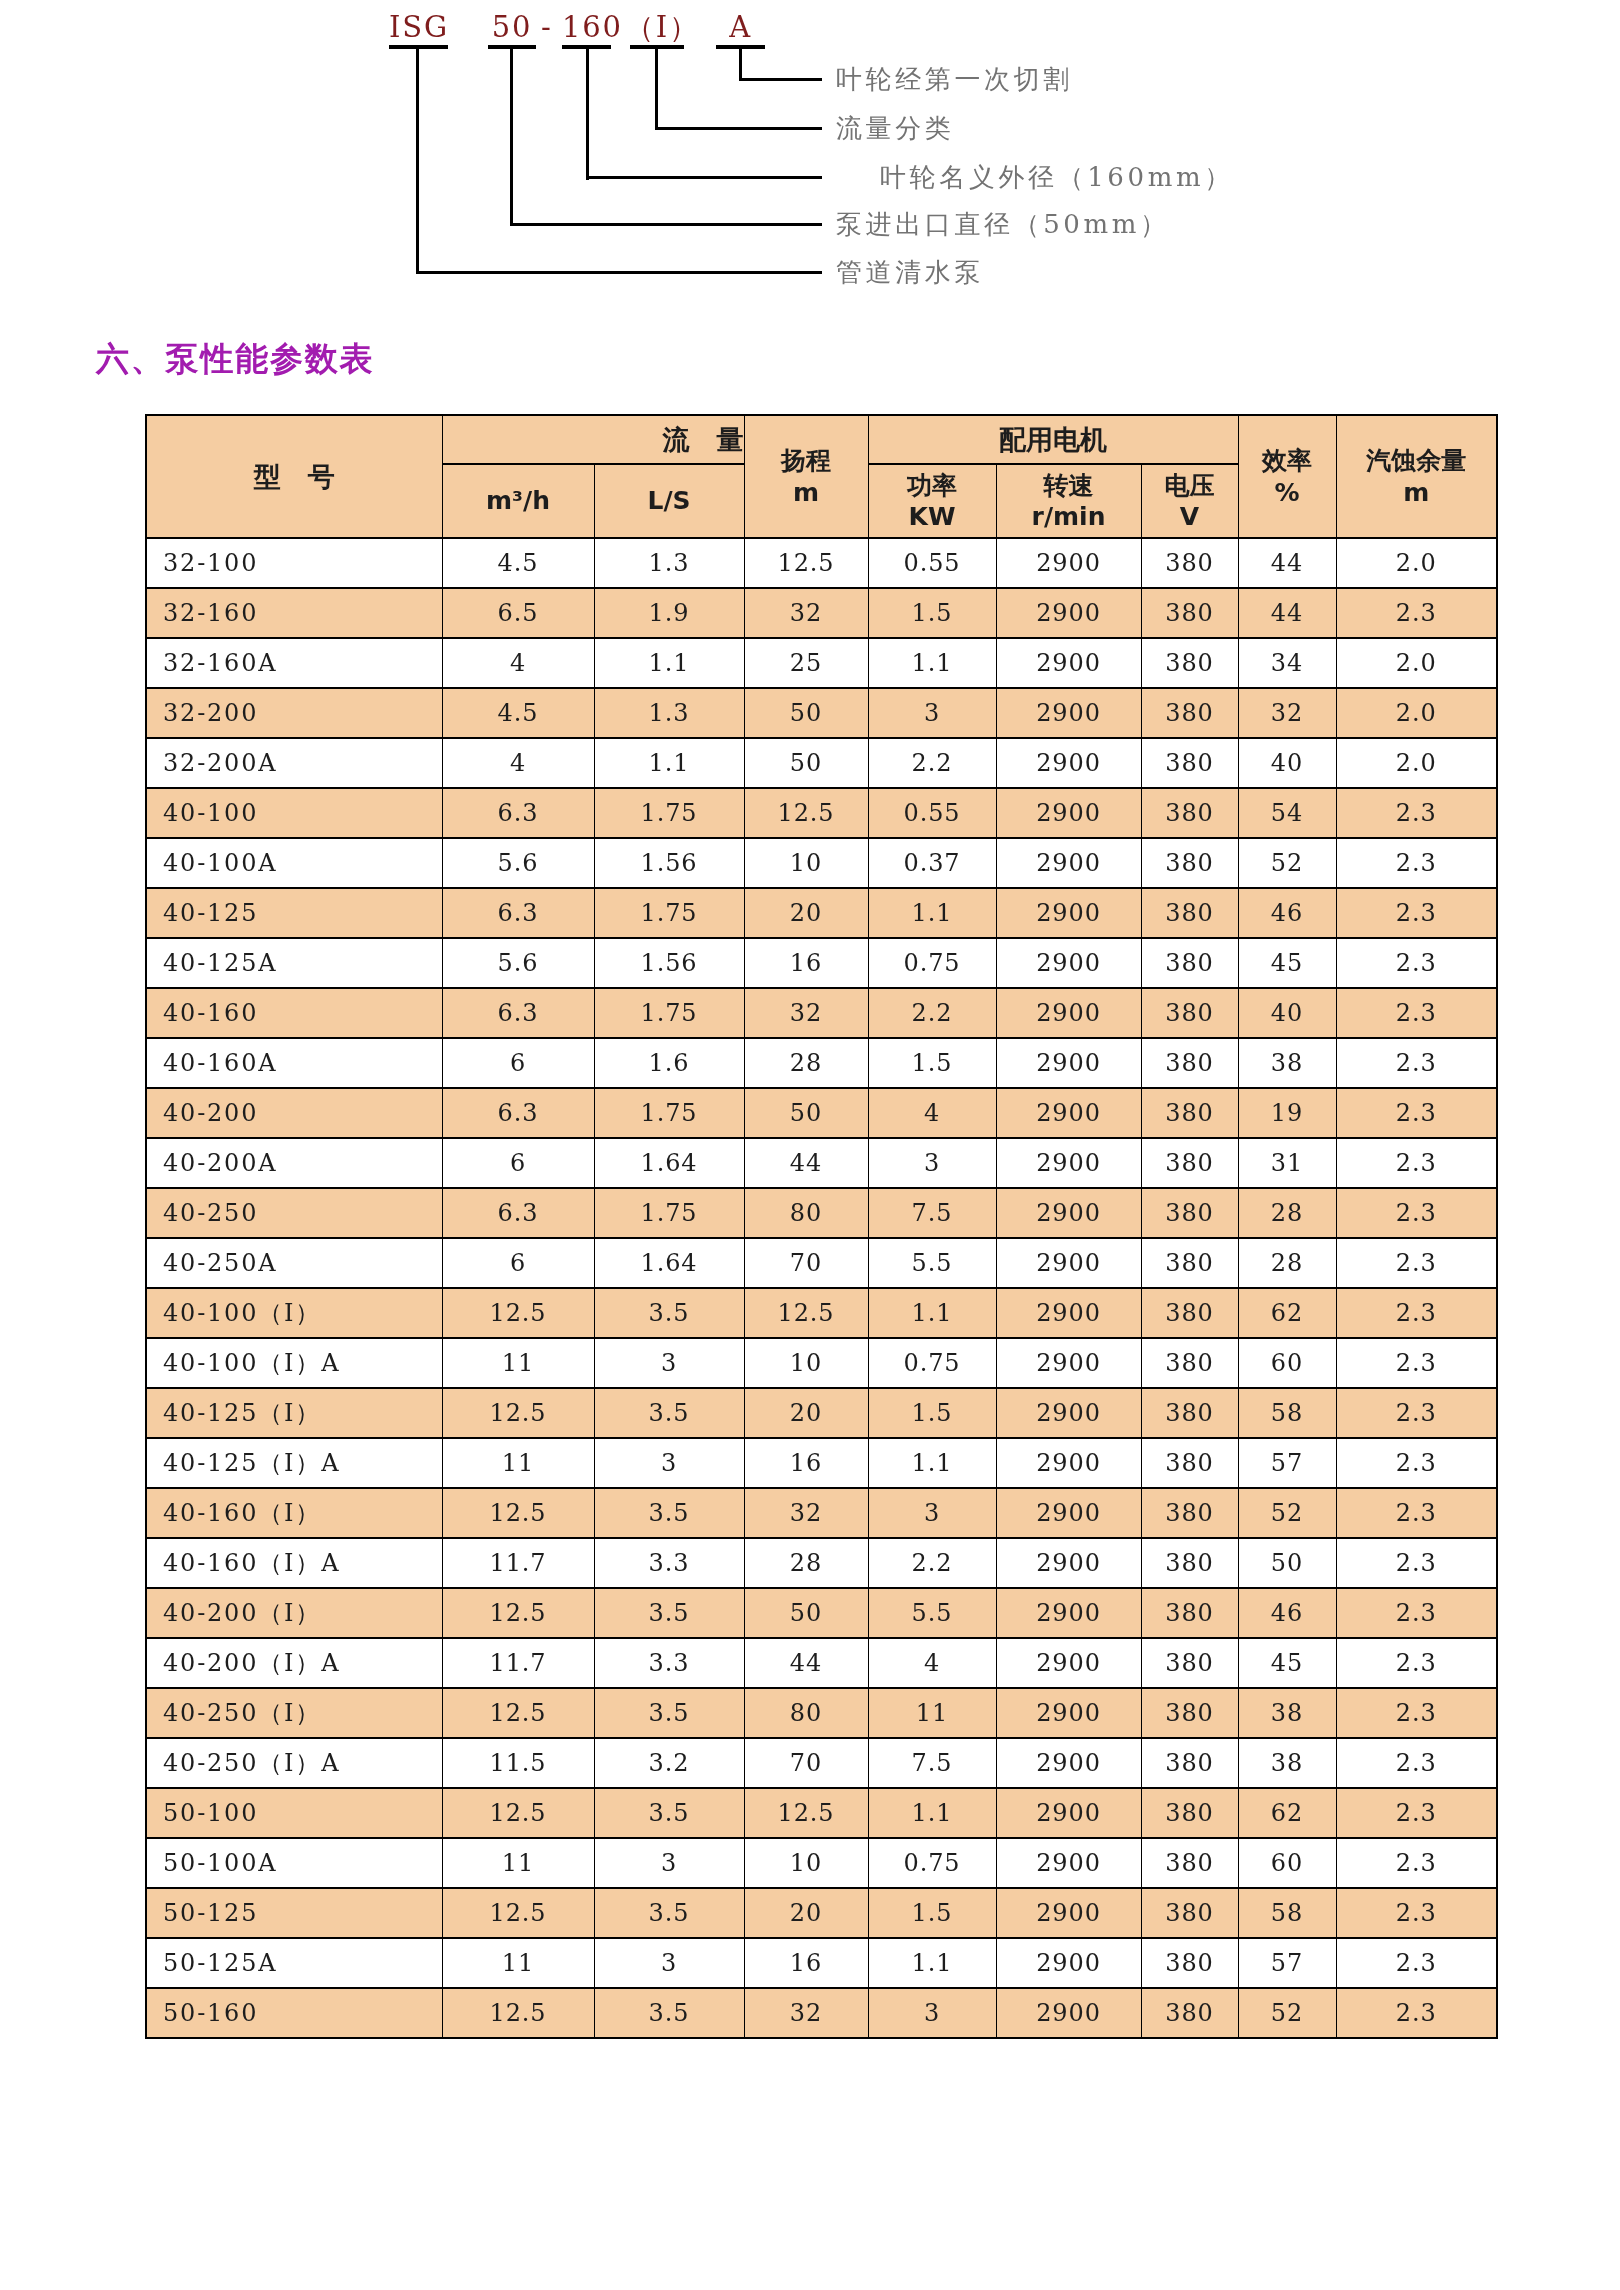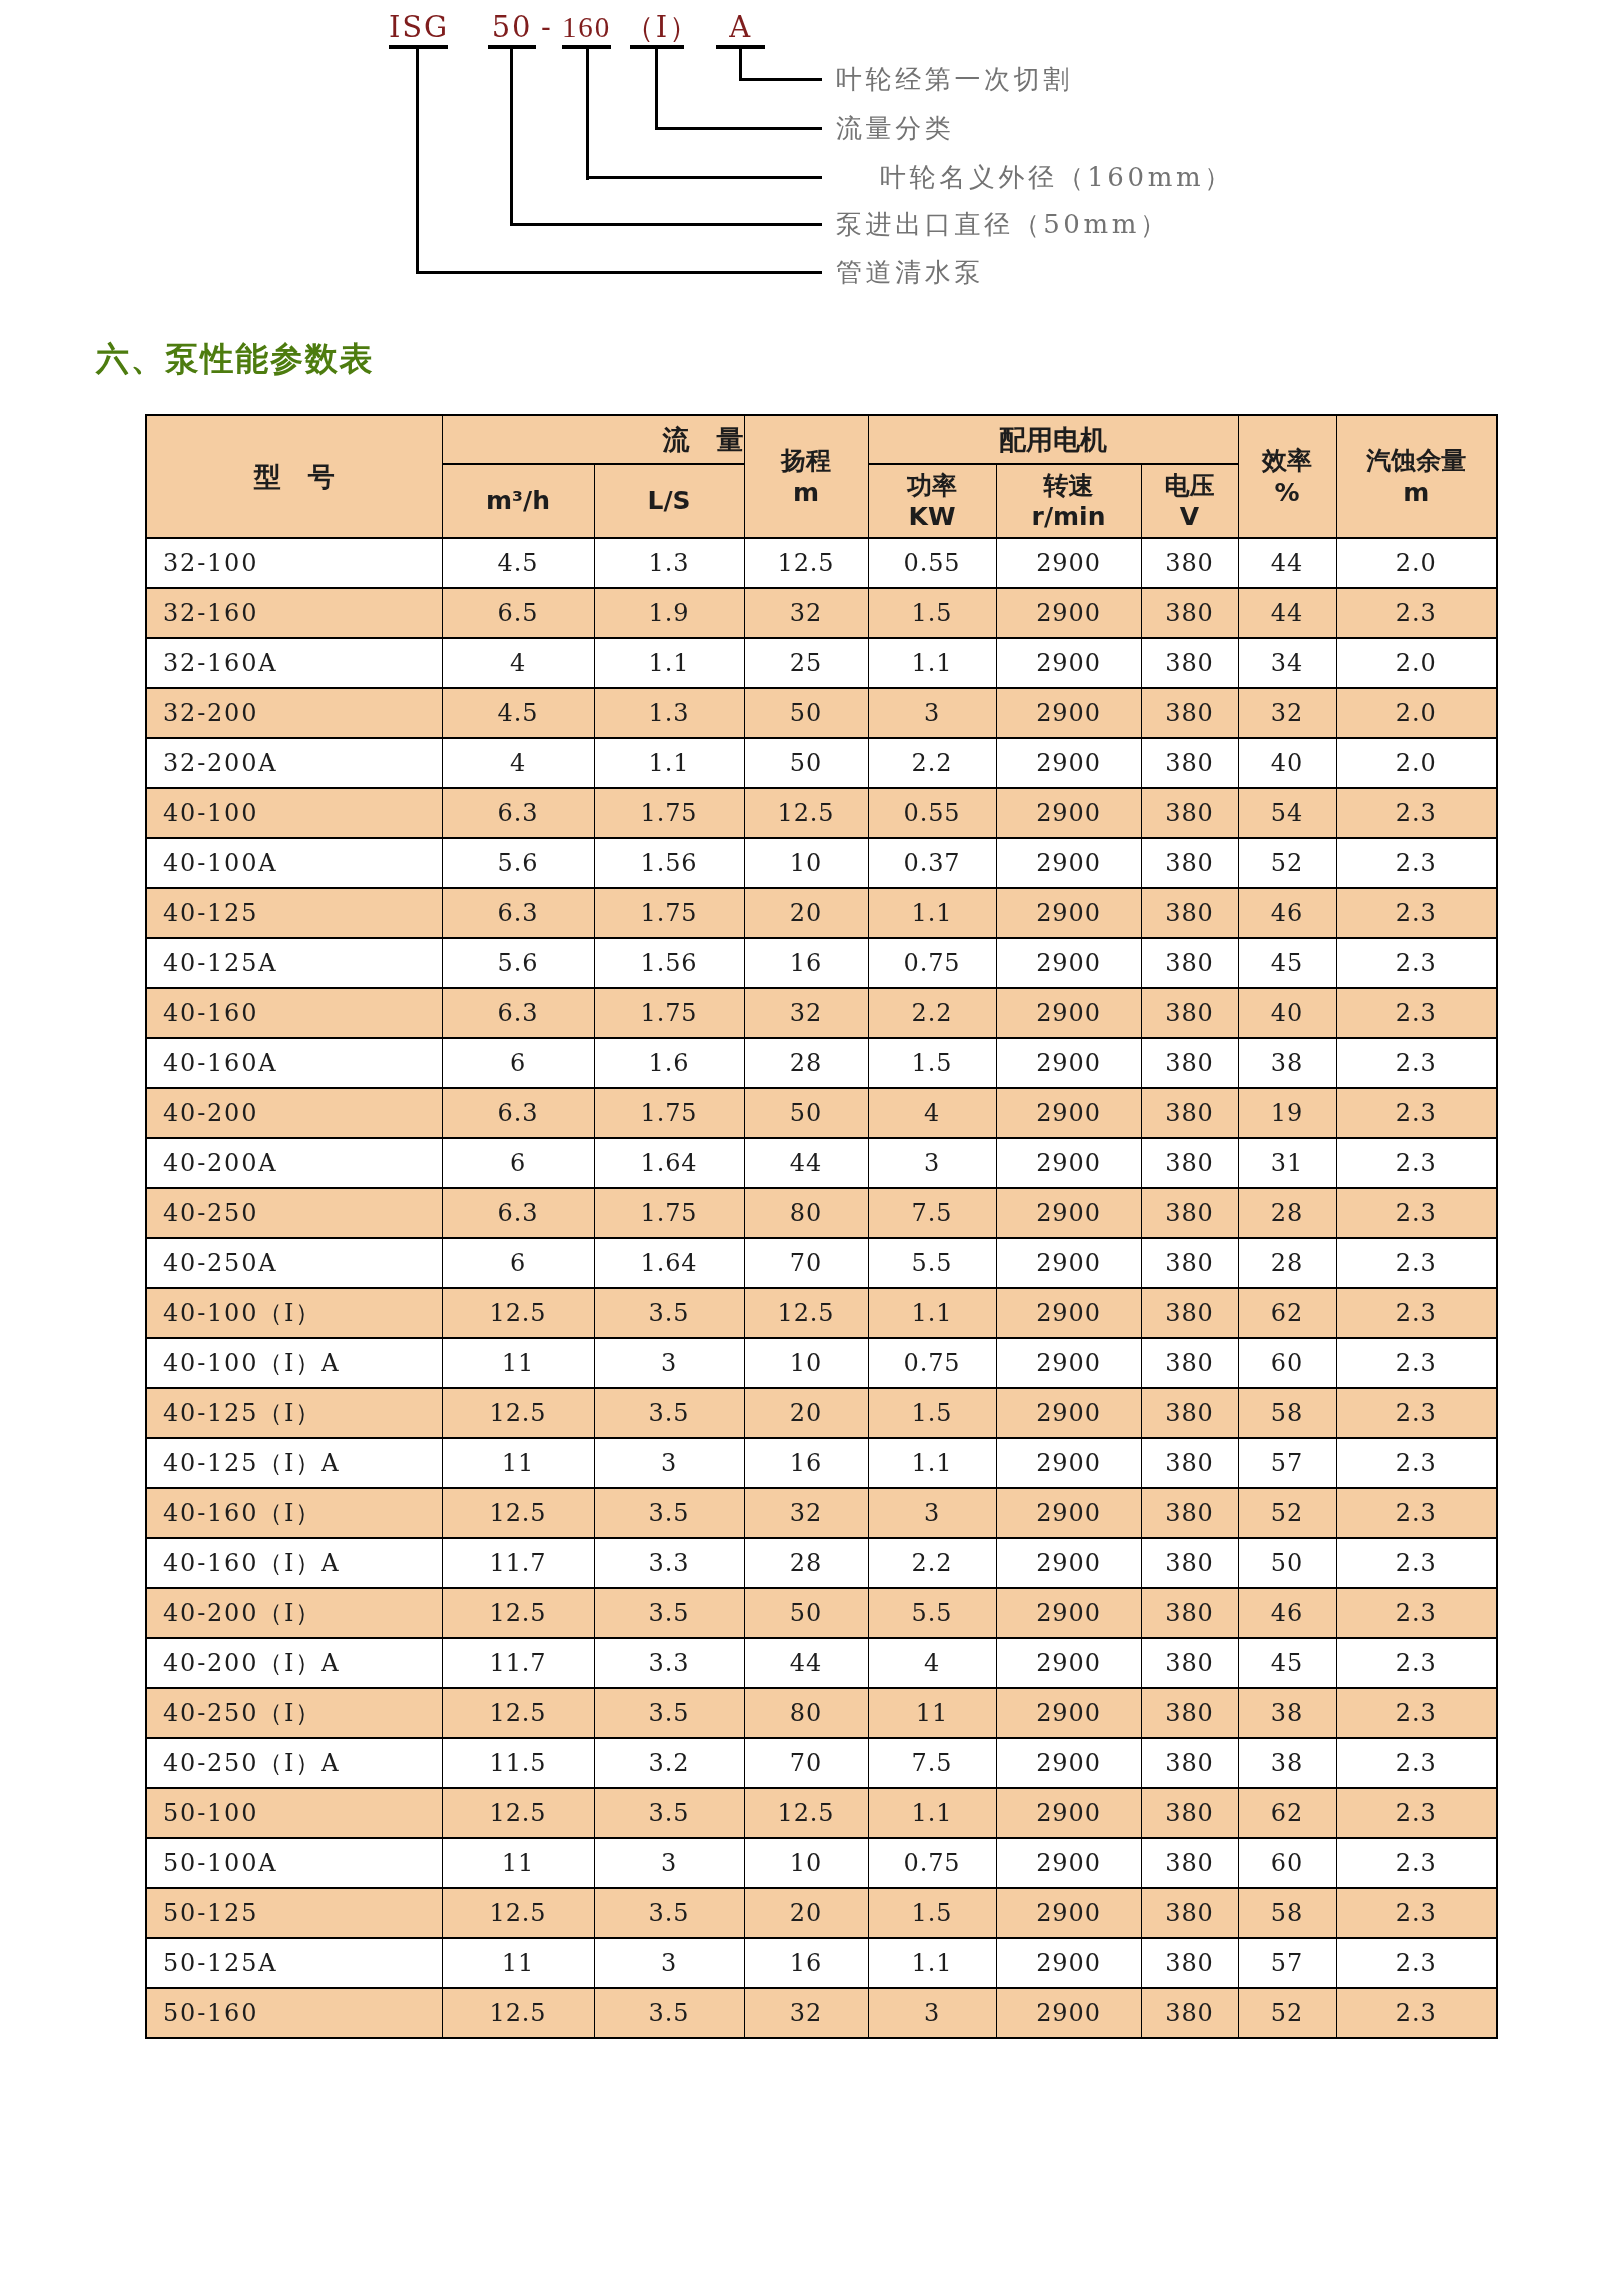--- a/index.html
+++ b/index.html
@@ -29,21 +29,21 @@
   .dline{position:absolute;background:#000;}
   .callout-label{
     position:absolute;left:836px;height:32px;line-height:32px;
     font-size:26px;color:#737373;letter-spacing:3.6px;
     font-family:"DejaVu Serif", serif;white-space:nowrap;
   }
   
   .section-title{
     position:absolute;left:96px;top:337px;
     font-family:"DejaVu Sans", sans-serif;
-    font-weight:bold;font-size:33px;color:#4d7c0f;letter-spacing:1.8px;
+    font-weight:bold;font-size:33px;color:#a21caf;letter-spacing:1.8px;
   }
   
   table.pump{
     position:absolute;left:145px;top:414px;width:1350px;
     border-collapse:collapse;table-layout:fixed;
     font-family:"DejaVu Serif", serif;
   }
   table.pump th, table.pump td{
     border:1.8px solid var(--border);
     border-top-width:2.7px;border-bottom-width:2.7px;
@@ -65,21 +65,21 @@
 </style>
 </head>
 <body>
 
 <div class="page">
 
   <div class="diagram">
     <span class="code-part" style="left:389px;width:59px;">ISG</span>
     <span class="code-part" style="left:488px;width:48px;">50</span>
     <span class="code-part" style="left:536px;width:21.5px;">-</span>
-    <span class="code-part" style="left:562px;width:49px;font-family:Liberation Serif, serif;">160</span>
+    <span class="code-part" style="left:562px;width:49px;">160</span>
     <span class="code-part" style="left:625px;width:61px;">（I）</span>
     <span class="code-part" style="left:716px;width:49px;">A</span>
 
     <div class="dline" style="left:389px;top:45px;width:59px;height:3.6px;"></div>
     <div class="dline" style="left:488px;top:45px;width:48px;height:3.6px;"></div>
     <div class="dline" style="left:562px;top:45px;width:49px;height:3.6px;"></div>
     <div class="dline" style="left:630px;top:45px;width:54px;height:3.6px;"></div>
     <div class="dline" style="left:716px;top:45px;width:49px;height:3.6px;"></div>
 
     <div class="dline" style="left:416px;top:47px;width:2.7px;height:227px;"></div>

